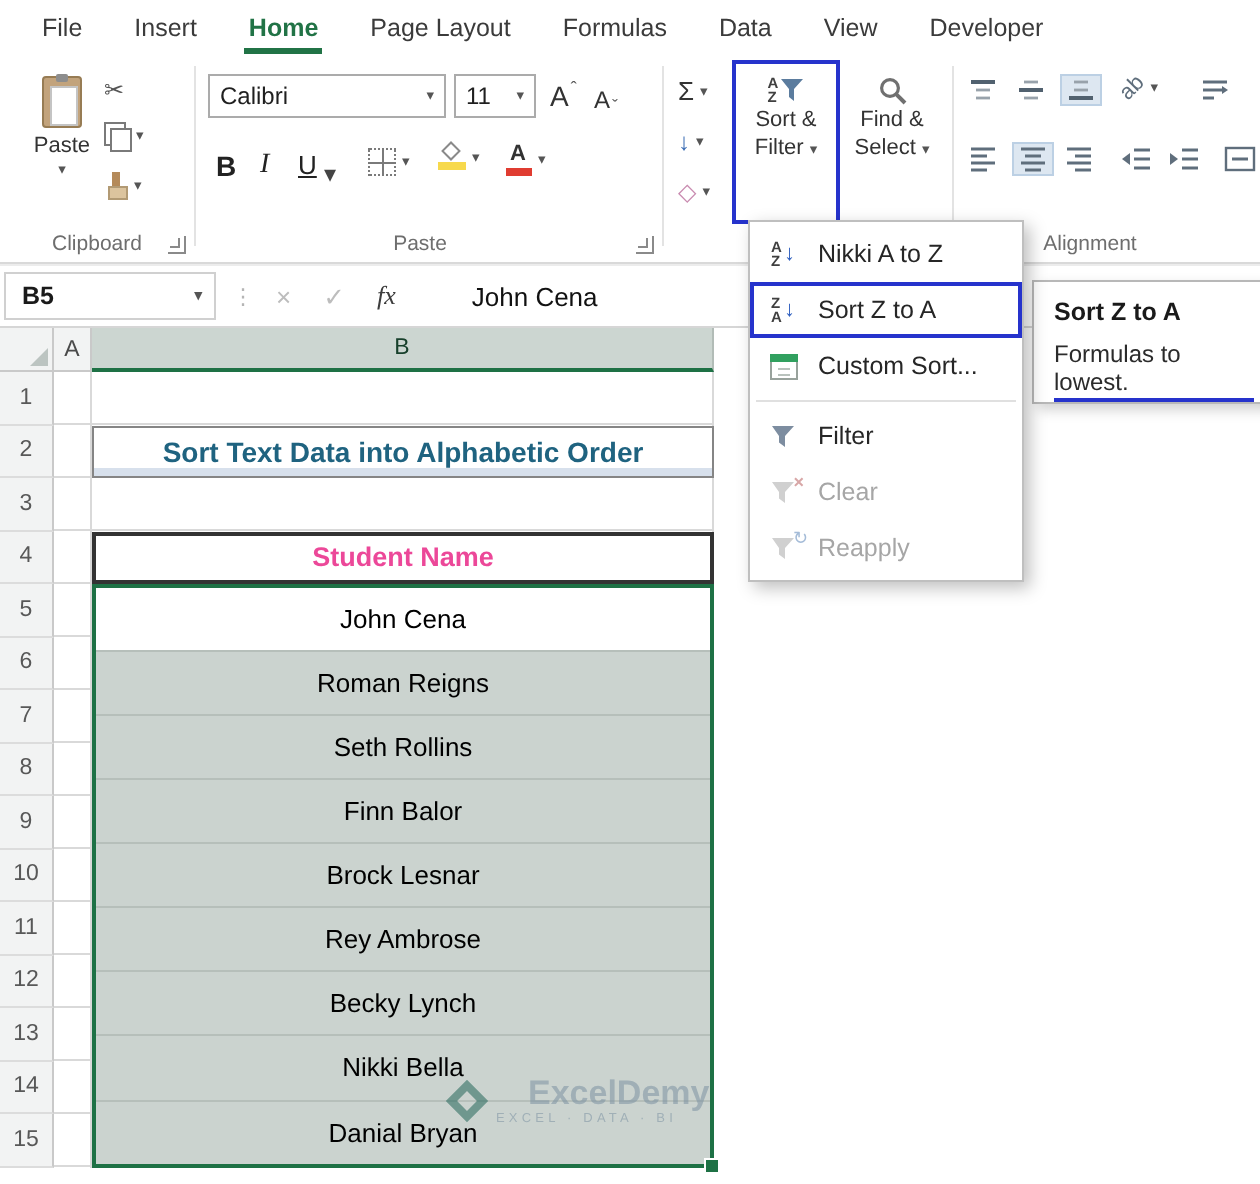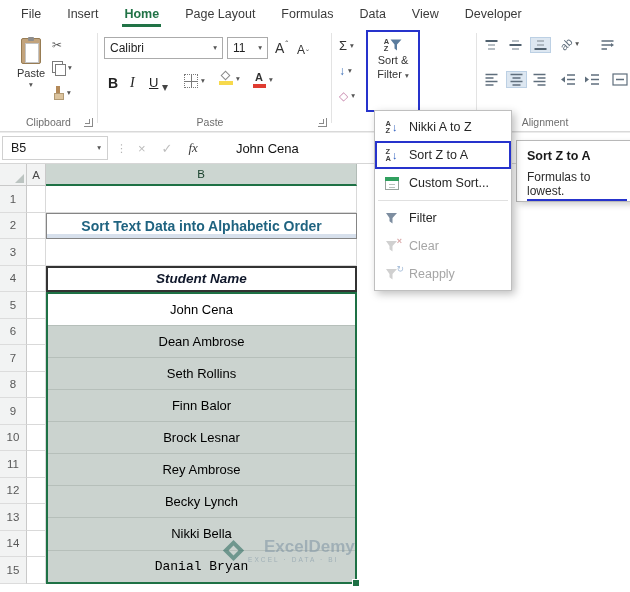--- a/index.html
+++ b/index.html
@@ -43,45 +43,45 @@
   .fc-bar{width:13px;height:4px;background:#e03c31;margin-top:1px;}
   .sf-icon{display:flex;align-items:center;gap:1px;margin-bottom:1px;}
   .s-letters{display:flex;flex-direction:column;font-size:7.5px;line-height:7px;font-weight:bold;color:#404040;}
   .s-arrow{color:#2f5fbf;font-size:11px;line-height:11px;margin-left:1px;font-weight:bold;}
   .orient{display:inline-block;transform:rotate(-45deg);font-size:11px;color:#5f6e7c;}
   .li line{stroke:#5f6e7c;stroke-width:1.5px;}
   .li .thick{stroke-width:2px;stroke:#51616f;}
   .li .lite{stroke:#98a2ab;stroke-width:1.4px;}
   
   .formula-bar{position:absolute;top:132px;left:0;width:630px;height:32px;background:#fff;border-top:1px solid #ececec;border-bottom:1px solid #d6d6d6;display:flex;align-items:center;z-index:5;}
-  .name-box{width:106px;height:24px;margin-left:2px;border:1px solid #d0d0d0;display:flex;align-items:center;justify-content:space-between;padding:0 6px 0 8px;font-size:12.5px;color:#1a1a1a;background:#fff;}
+  .name-box{width:106px;height:24px;margin-left:2px;border:1px solid #d0d0d0;display:flex;align-items:center;justify-content:space-between;padding:0 6px 0 8px;font-size:12.5px;color:#1a1a1a;background:#fff;font-weight:bold;}
   .fb-sep{color:#b5b5b5;font-size:11px;margin:0 11px 0 8px;}
   .fb-btn{font-size:13px;margin-right:16px;}
   .fb-cancel,.fb-enter{color:#bdbdbd;}
   .fb-fx{font-family:"Liberation Serif",serif;font-style:italic;color:#3d3d3d;margin-right:26px;}
   .fb-value{font-size:13px;color:#111;margin-left:12px;}
   
   .sheet{position:absolute;top:164px;left:0;width:630px;height:428px;background:#fff;}
   .corner{position:absolute;left:0;top:0;width:27px;height:22px;background:#f2f3f3;border-right:1px solid #c9c9c9;border-bottom:1px solid #c9c9c9;}
   .corner::after{content:"";position:absolute;right:2px;bottom:2px;width:0;height:0;border-left:9px solid transparent;border-bottom:9px solid #bcc4c1;}
   .colh{position:absolute;top:0;height:22px;display:flex;align-items:center;justify-content:center;font-size:11.5px;color:#4a4a4a;}
   .colh-a{left:27px;width:19px;background:#f2f3f3;border-right:1px solid #c9c9c9;border-bottom:1px solid #c9c9c9;}
   .colh-b{left:46px;width:311px;background:#ccd6d1;border-right:1px solid #b2bcb7;border-bottom:2px solid #1e7145;color:#17402b;}
   .rownums{position:absolute;left:0;top:22px;width:27px;}
   .rownum{height:26.5px;display:flex;align-items:center;justify-content:center;font-size:11.5px;color:#585858;background:#f2f3f3;border-right:1px solid #c9c9c9;border-bottom:1px solid #dcdcdc;}
   .colA-strip,.colB-strip{position:absolute;top:22px;height:397.5px;border-right:1px solid #d9d9d9;
       background:repeating-linear-gradient(to bottom,#fff 0,#fff 25.5px,#d9d9d9 25.5px,#d9d9d9 26.5px);}
   .colA-strip{left:27px;width:19px;}
   .colB-strip{left:46px;width:311px;}
   .title-cell{position:absolute;left:46px;top:48.5px;width:311px;height:26.5px;background:#fff;border:1px solid #858585;display:flex;align-items:center;justify-content:center;font-size:14px;font-weight:bold;color:#1f6380;z-index:1;}
   .title-cell::after{content:"";position:absolute;left:0;right:0;bottom:0;height:4px;background:#d7e0ec;}
-  .header-cell{position:absolute;left:46px;top:101.5px;width:311px;height:26.5px;background:#fff;border:2px solid #333;display:flex;align-items:center;justify-content:center;font-size:13.5px;font-weight:bold;color:#0f172a;z-index:1;font-style:italic;}
+  .header-cell{position:absolute;left:46px;top:101.5px;width:311px;height:26.5px;background:#fff;border:2px solid #333;display:flex;align-items:center;justify-content:center;font-size:13.5px;font-weight:bold;color:#ec4899;z-index:1;}
   .selection{position:absolute;left:46px;top:128px;width:311px;height:291.5px;border:2px solid #1e7145;background:#cbd3cf;display:flex;flex-direction:column;}
   .cellrow{flex:1;display:flex;align-items:center;justify-content:center;border-bottom:1px solid #b6bfba;}
-  .cellrow:last-of-type{border-bottom:none;font-family:Liberation Mono, monospace;}
+  .cellrow:last-of-type{border-bottom:none;}
   .cellrow:first-of-type{background:#fff;}
   .nm{position:relative;z-index:3;font-size:13px;color:#000;}
   .fill-handle{position:absolute;right:-5px;bottom:-5px;width:8px;height:8px;background:#1e7145;border:1px solid #fff;z-index:4;}
   .watermark{position:absolute;left:226px;top:374px;display:flex;align-items:center;gap:7px;opacity:.55;z-index:2;}
   .wm-diamond{width:15px;height:15px;border:4px solid #24675a;transform:rotate(45deg);flex:none;}
   .wm-brand{font-size:17px;font-weight:bold;color:#7d93a3;line-height:18px;margin-left:16px;}
   .wm-tag{font-size:6.5px;letter-spacing:2.1px;color:#7d93a3;}
   
   .sort-menu{position:absolute;left:374px;top:110px;width:138px;background:#fff;border:1px solid #bfbfbf;box-shadow:3px 3px 8px rgba(0,0,0,.25);padding:2px 0;z-index:30;}
   .menu-item{height:28px;display:flex;align-items:center;gap:9px;padding:0 8px;font-size:12.5px;color:#262626;}
@@ -195,20 +195,28 @@
       <span class="s-letters">
           <b>A</b>
           <b>Z</b>
         </span>
       <svg width="12" height="13" viewBox="0 0 12 13">
           <path d="M0.5 0.5h11L7 5.5v6L4.5 9.5v-4z" fill="#5b7c9e"></path>
         </svg>
     </span>
     <span>Sort &amp;</span>
     <span><span>Filter</span> <span class="caret">▾</span></span>
+  </div>
+  <div class="bigbtn" style="left:421px">
+    <svg width="15" height="15" viewBox="0 0 15 15">
+        <circle cx="6" cy="6" r="4.2" fill="none" stroke="#707070" stroke-width="1.6"></circle>
+        <line x1="9.2" y1="9.2" x2="13.5" y2="13.5" stroke="#707070" stroke-width="2"></line>
+      </svg>
+    <span>Find &amp;</span>
+    <span><span>Select</span> <span class="caret">▾</span></span>
   </div>
   <div class="vsep" style="left:476px"></div>
 
   <span class="mini" style="left:484px;top:11px">
     <svg class="li" width="15" height="12">
         <line class="thick" x1="1.5" y1="2" x2="13.5" y2="2"></line>
         <line class="lite" x1="4" y1="6" x2="11" y2="6"></line>
         <line class="lite" x1="4" y1="10" x2="11" y2="10"></line>
       </svg>
   </span>
@@ -325,21 +333,21 @@
   <div class="colB-strip"></div>
   <div class="title-cell">Sort Text Data into Alphabetic Order</div>
   <div class="header-cell">Student Name</div>
   <div class="selection">
 
     <span class="fill-handle"></span>
   <div class="cellrow">
         <span class="nm">John Cena</span>
       </div>
       <div class="cellrow">
-        <span class="nm">Dean Ambrose</span>
+        <span class="nm">Roman Reigns</span>
       </div>
       <div class="cellrow">
         <span class="nm">Seth Rollins</span>
       </div>
       <div class="cellrow">
         <span class="nm">Finn Balor</span>
       </div>
       <div class="cellrow">
         <span class="nm">Brock Lesnar</span>
       </div>

